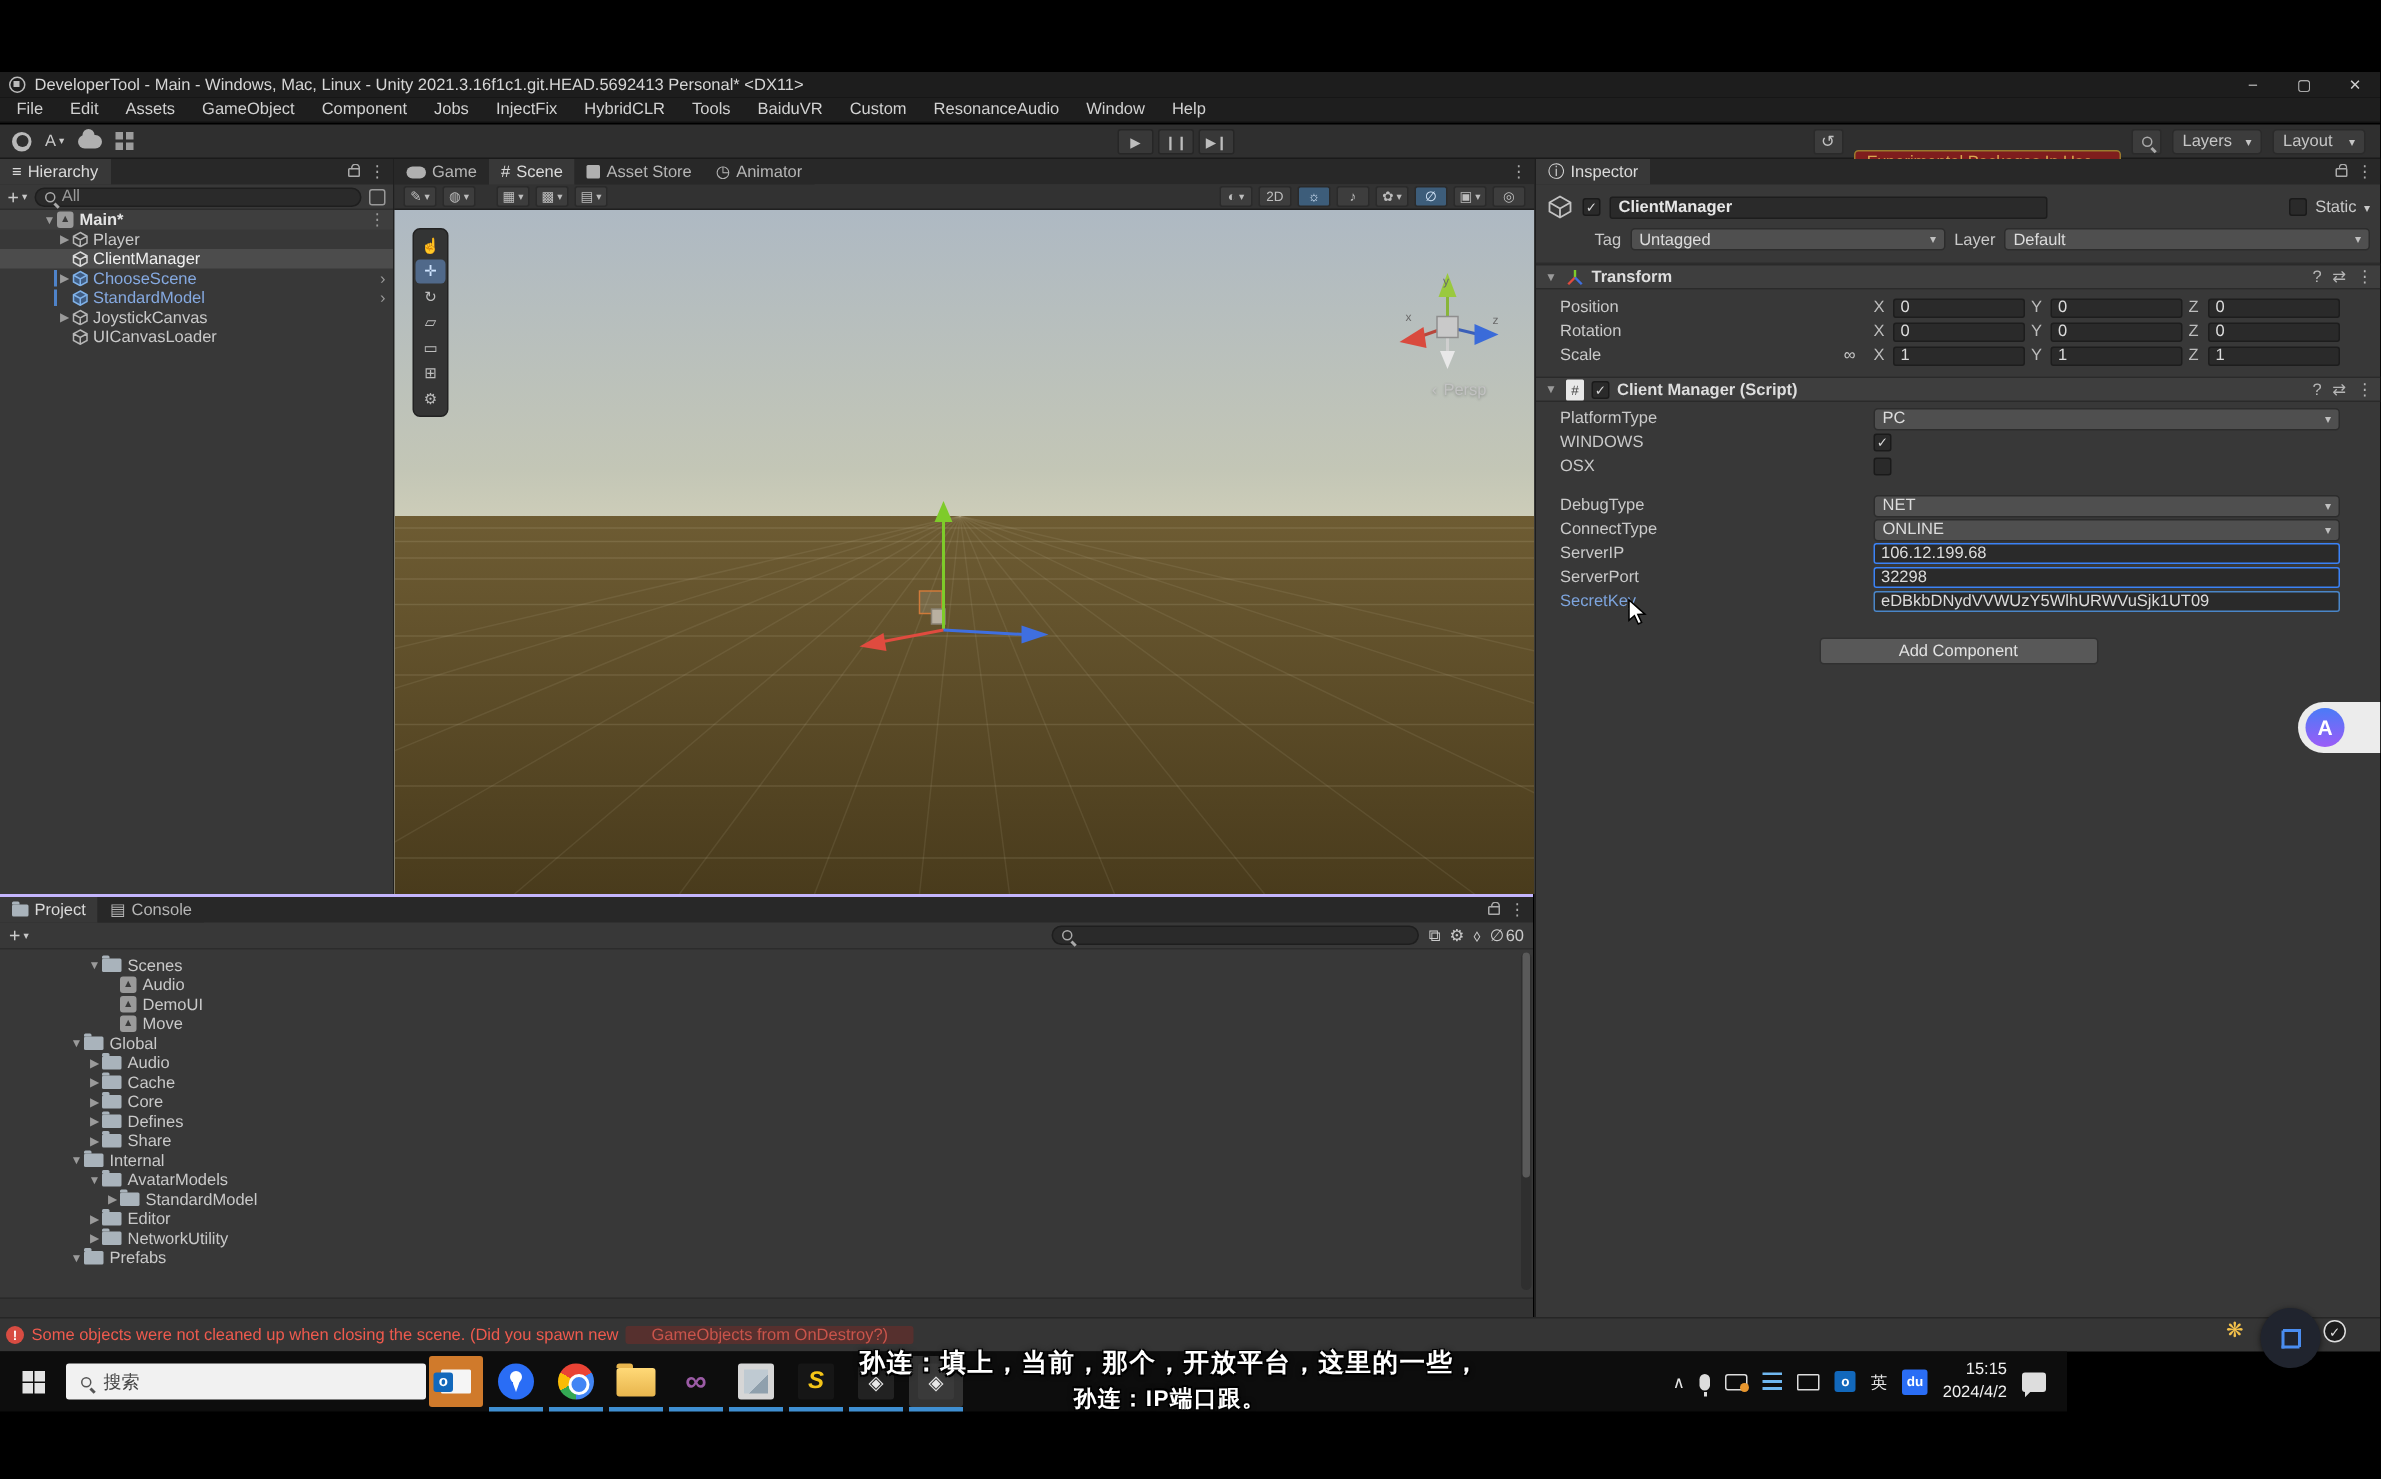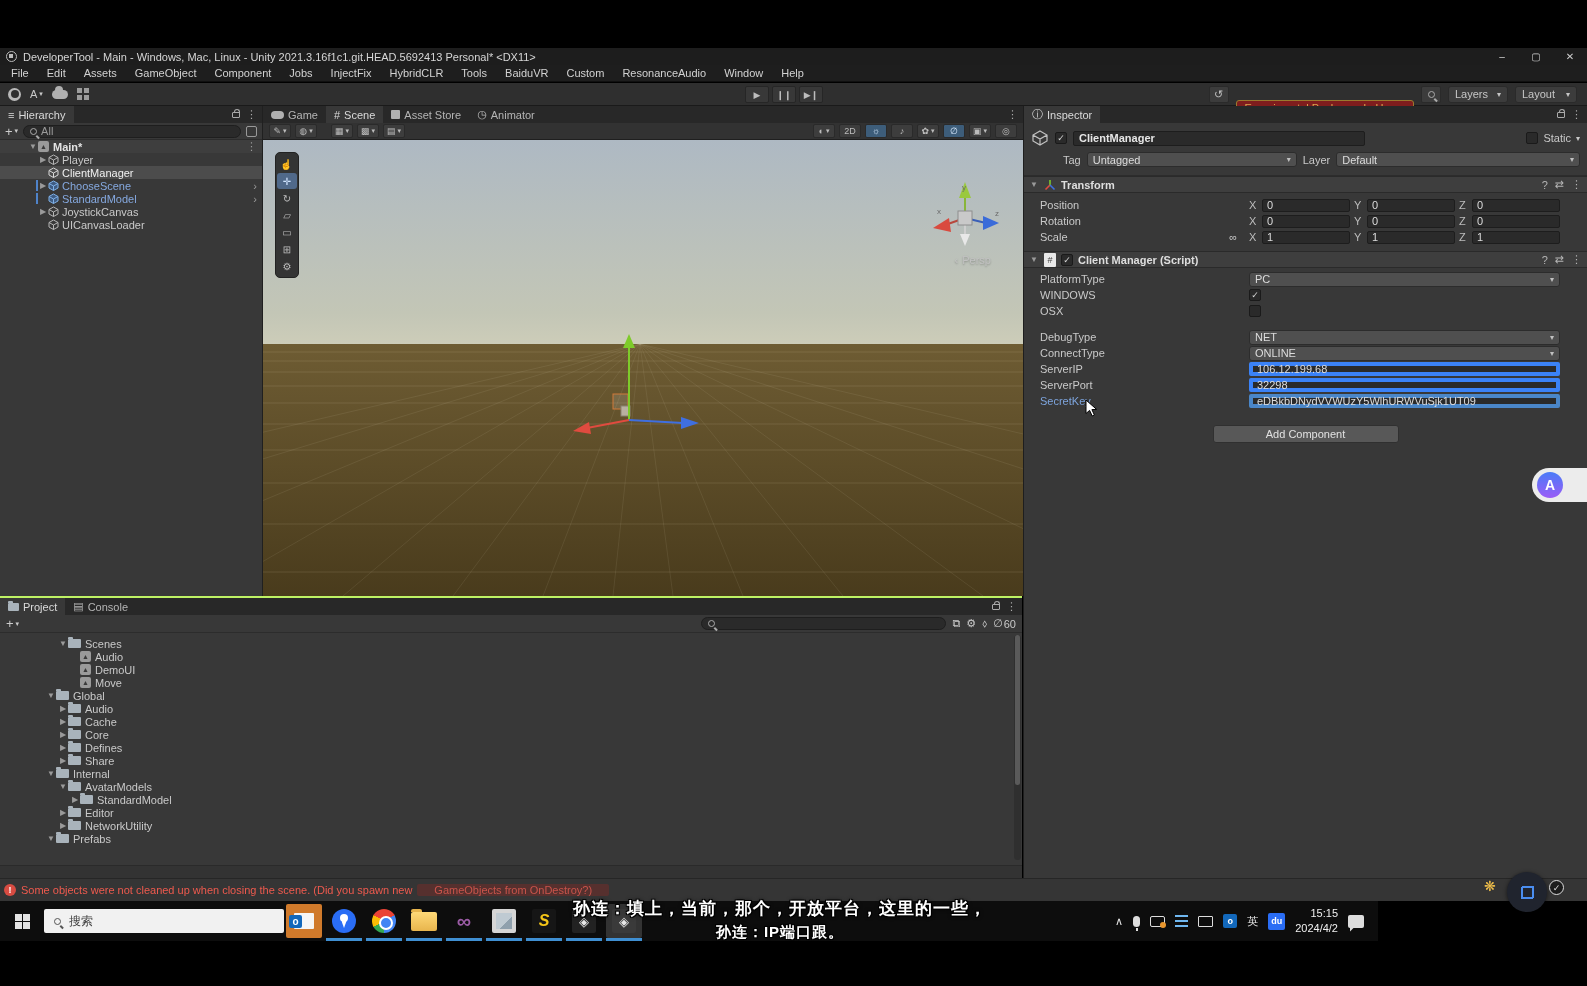--- a/index.html
+++ b/index.html
@@ -82,28 +82,28 @@
   .cb{width:12px;height:12px;background:#2a2a2a;border:1px solid #1a1a1a;border-radius:2px;display:flex;align-items:center;justify-content:center;color:#d6d6d6;font-size:9px;flex:none;}
   .ddl{height:15px;background:#4f4f4f;border:1px solid #2c2c2c;border-radius:3px;display:flex;align-items:center;padding:0 5px;color:#dcdcdc;}
   .ddl .arr{margin-left:auto;color:#c0c0c0;font-size:8px;padding-left:6px;}
   .comp-head{height:17px;display:flex;align-items:center;gap:5px;padding:0 5px;background:#3e3e3e;border-top:1px solid #2a2a2a;border-bottom:1px solid #2a2a2a;}
   .comp-title{font-weight:bold;color:#dedede;}
   .comp-acts{margin-left:auto;display:flex;gap:7px;color:#b5b5b5;align-items:center;}
   .irow{height:16px;display:flex;align-items:center;padding:0 27px 0 16px;gap:4px;}
   .ilabel{width:205px;flex:none;color:#c9c9c9;display:flex;align-items:center;justify-content:space-between;padding-right:8px;}
   .ax{width:9px;flex:none;color:#bdbdbd;}
   .nfield{flex:1;height:13px;background:#2a2a2a;border:1px solid #1d1d1d;border-radius:2px;display:flex;align-items:center;padding:0 4px;color:#dcdcdc;}
-  .tfield{flex:1;height:14px;background:#2a2a2a;border:4px solid #3b82f6;border-radius:2px;display:flex;align-items:center;padding:0 4px;color:#dcdcdc;}
+  .tfield{flex:1;height:14px;background:#2a2a2a;border:1px solid #3b82f6;border-radius:2px;display:flex;align-items:center;padding:0 4px;color:#dcdcdc;}
   .tfield.focus{border-color:#4a86c8;}
   .bluelabel{color:#7da4dd;}
   .addcomp{margin:16px auto 0 auto;width:186px;height:18px;background:#585858;border:1px solid #303030;border-radius:3px;display:flex;align-items:center;justify-content:center;color:#e2e2e2;}
   .scripticon{width:12px;height:14px;background:#e8e8e8;border-radius:1px;color:#444;font-size:9px;display:flex;align-items:center;justify-content:center;flex:none;}
 
   
-  #projectpanel{left:0;top:596px;width:1022px;height:282px;border-top:2px solid #bef264;}
+  #projectpanel{left:0;top:596px;width:1022px;height:282px;border-top:2px solid #c4b5fd;}
   .p-tool{height:18px;display:flex;align-items:center;gap:6px;padding:0 6px;border-bottom:1px solid #2c2c2c;}
   .ptree{position:relative;height:232px;overflow:hidden;padding-top:4px;}
   .prow{height:13px;display:flex;align-items:center;font-size:11px;}
   .d0{padding-left:46px;} .d1{padding-left:58px;} .d2{padding-left:70px;}
   .fold{width:13px;height:9px;background:#a9b3bb;border-radius:1px;position:relative;margin-right:4px;flex:none;}
   .fold::before{content:"";position:absolute;left:0;top:-2px;width:5px;height:2px;background:#a9b3bb;border-radius:1px 1px 0 0;}
   .uscene{width:11px;height:11px;border-radius:2px;background:#9a9a9a;margin-right:4px;display:flex;align-items:center;justify-content:center;color:#3a3a3a;font-size:7px;flex:none;}
   .vsb{position:absolute;right:1px;top:2px;width:7px;height:225px;background:#2f2f2f;border-radius:4px;}
   .vsb::after{content:"";position:absolute;left:1px;top:0;width:5px;height:150px;background:#5a5a5a;border-radius:3px;}
   .hstrip{height:14px;background:#333;border-top:1px solid #2a2a2a;}

